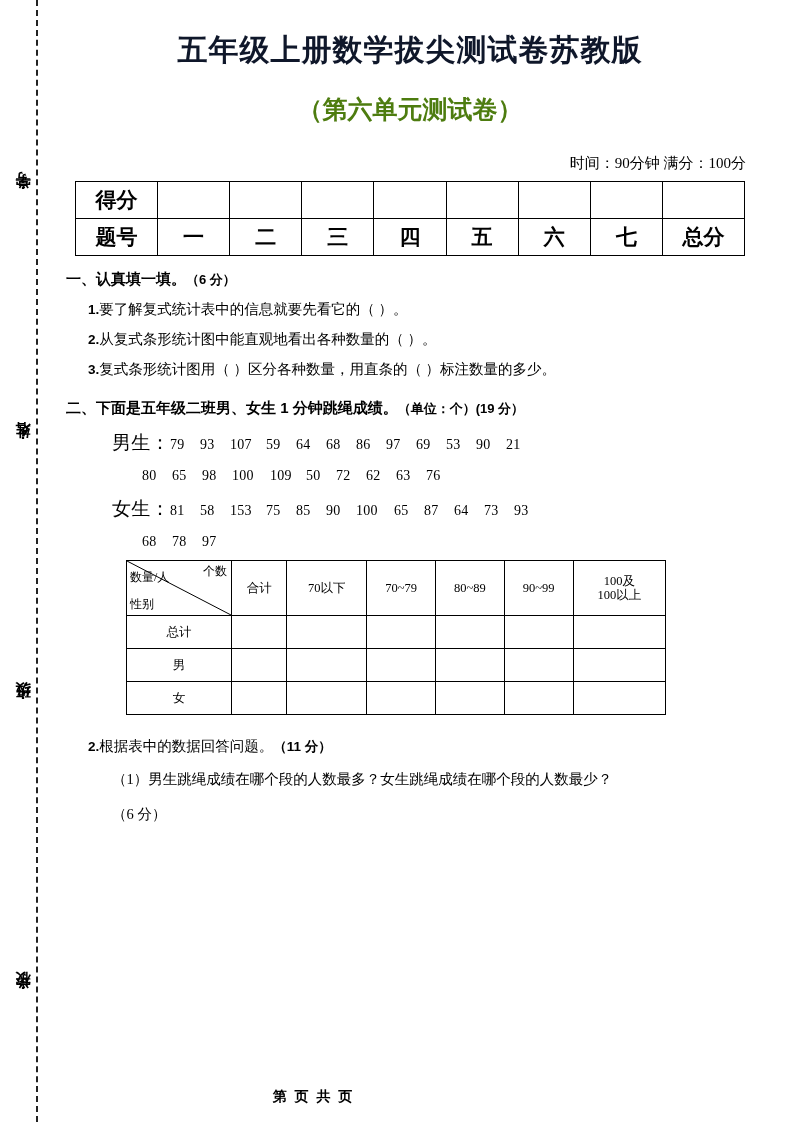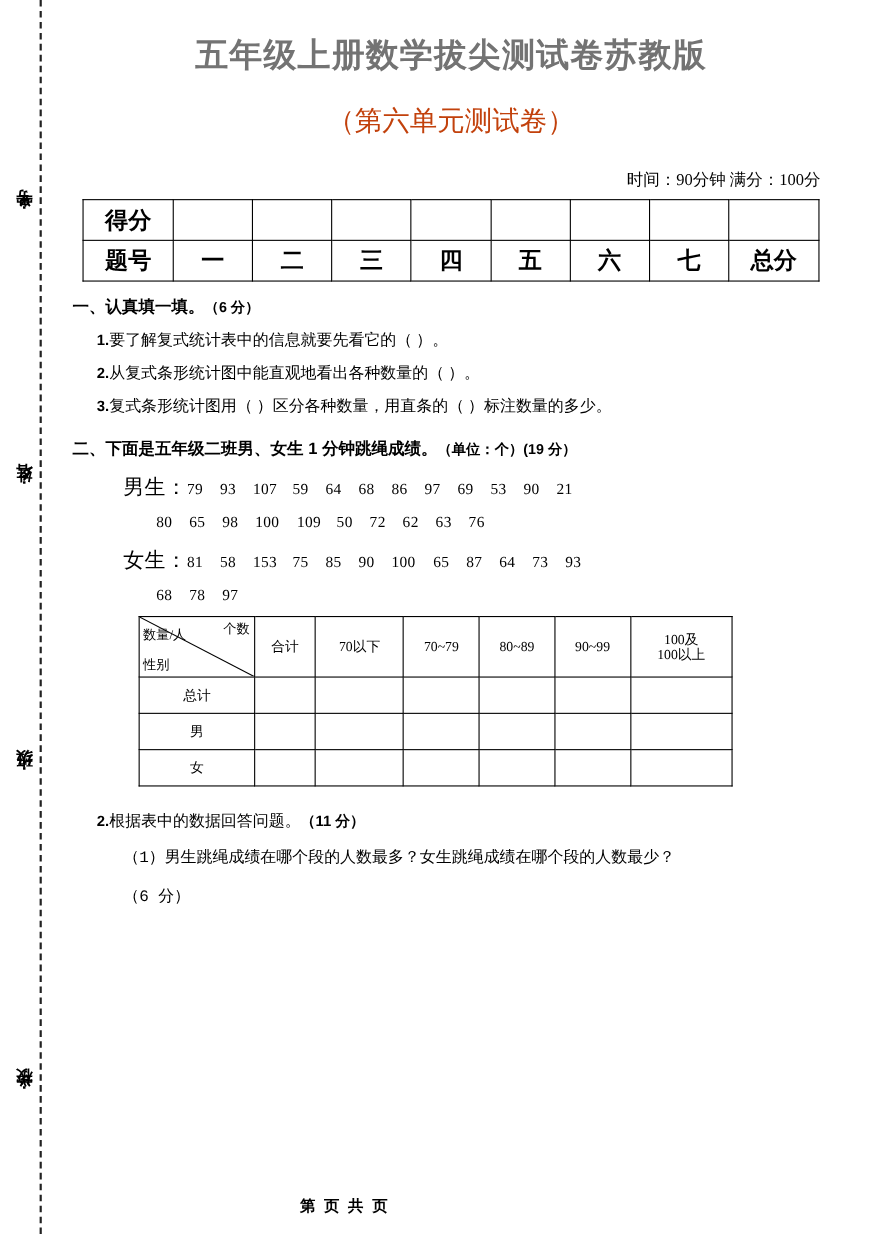--- a/index.html
+++ b/index.html
@@ -52,29 +52,29 @@
     top: 0;
     width: 700px;
   }
   .title {
     text-align: center;
     font-family: "Liberation Sans", sans-serif;
     font-weight: bold;
     font-size: 30px;
     letter-spacing: 1px;
     margin-top: 30px;
-    color: #737373;
+    color: #0f172a;
   }
   .subtitle {
     text-align: center;
     font-family: "Liberation Sans", sans-serif;
-    font-weight: normal;
+    font-weight: bold;
     font-size: 25px;
     margin-top: 22px;
-    color: #c2410c;
+    color: #4d7c0f;
   }
   .exam-meta {
     text-align: right;
     font-size: 15px;
     margin-top: 28px;
     padding-right: 14px;
     font-family: Liberation Serif, serif;
   }
   table.score-table {
     border-collapse: collapse;
@@ -195,21 +195,21 @@
     position: absolute;
     bottom: 16px;
     left: 0;
     width: 627px;
     text-align: center;
     font-family: "Liberation Sans", sans-serif;
     font-weight: bold;
     font-size: 14px;
     letter-spacing: 2px;
   }
-  .indent2 { margin-left: 52px; font-family: Liberation Mono, monospace; }
+  .indent2 { margin-left: 52px; }
 </style>
 </head>
 <body>
 
 <div class="page">
 
   <div class="margin-line"></div>
 
   <div class="side-labels">
     <div class="side-label" style="top:180px">学号：</div>

